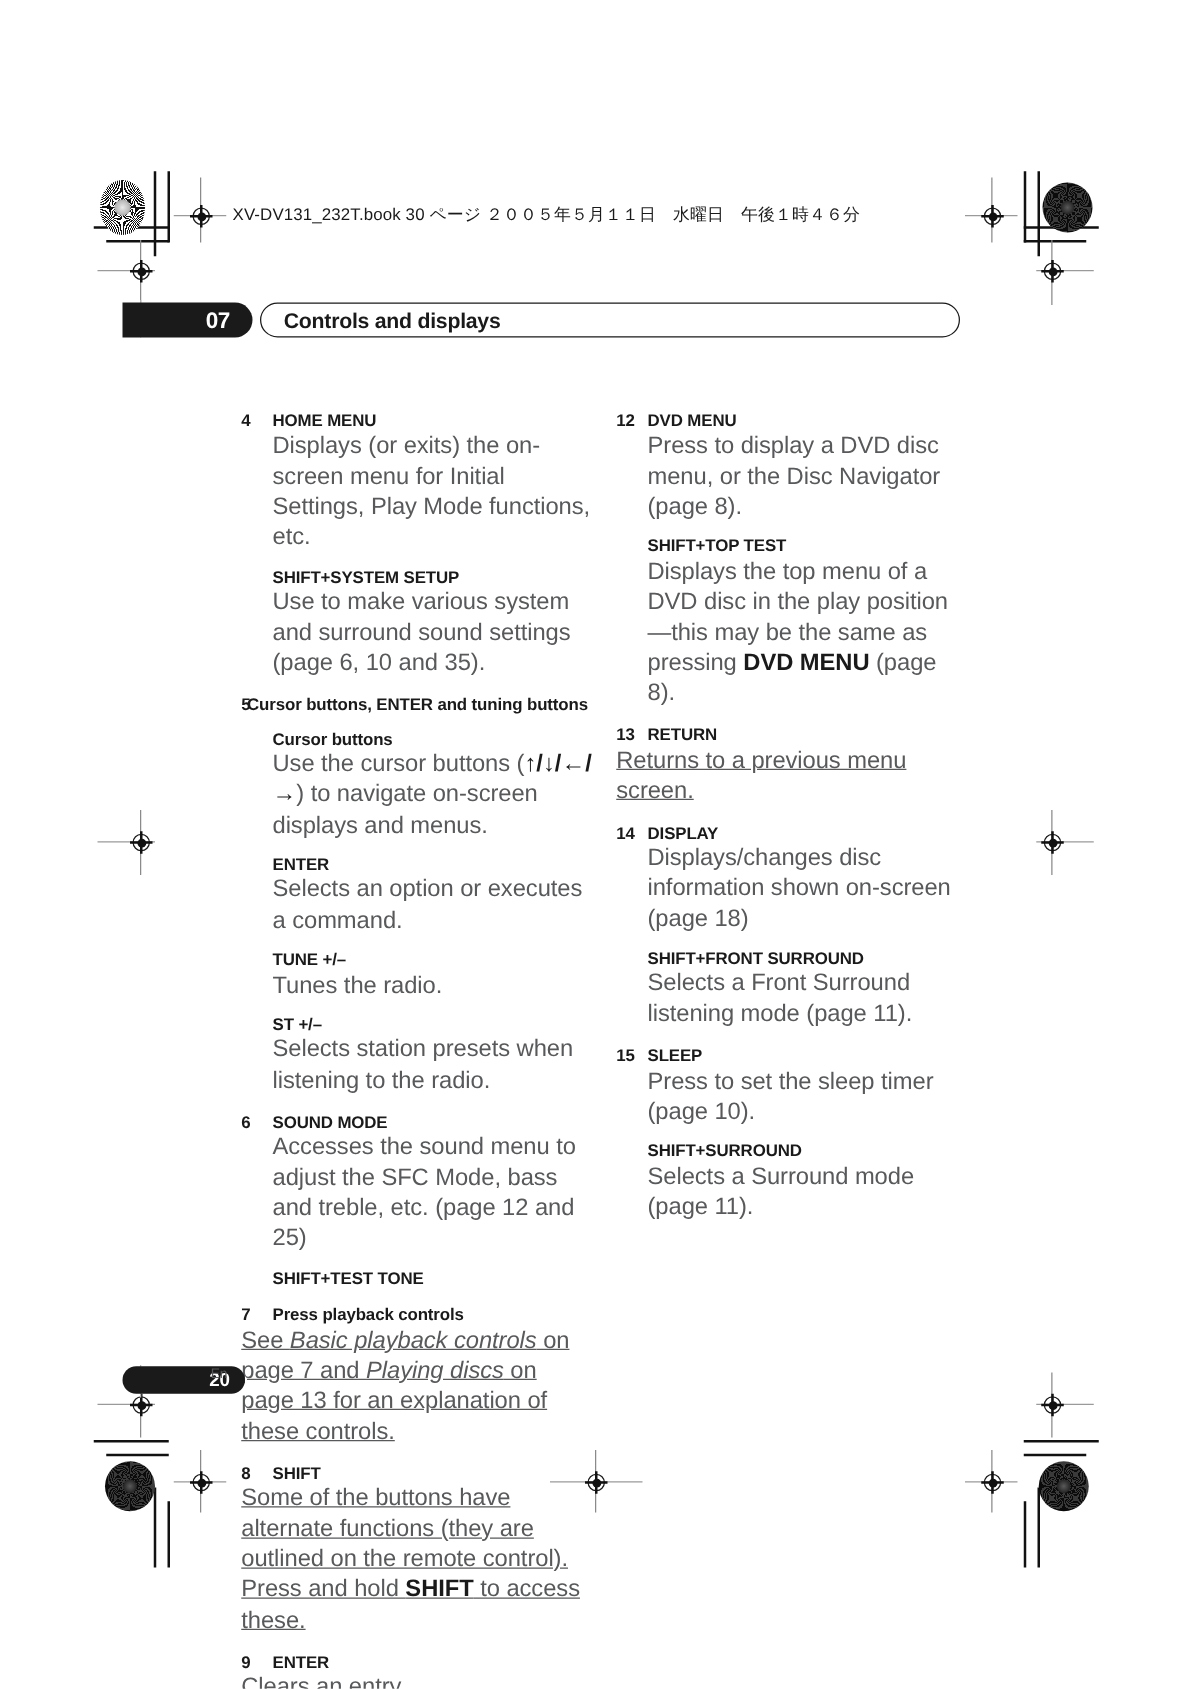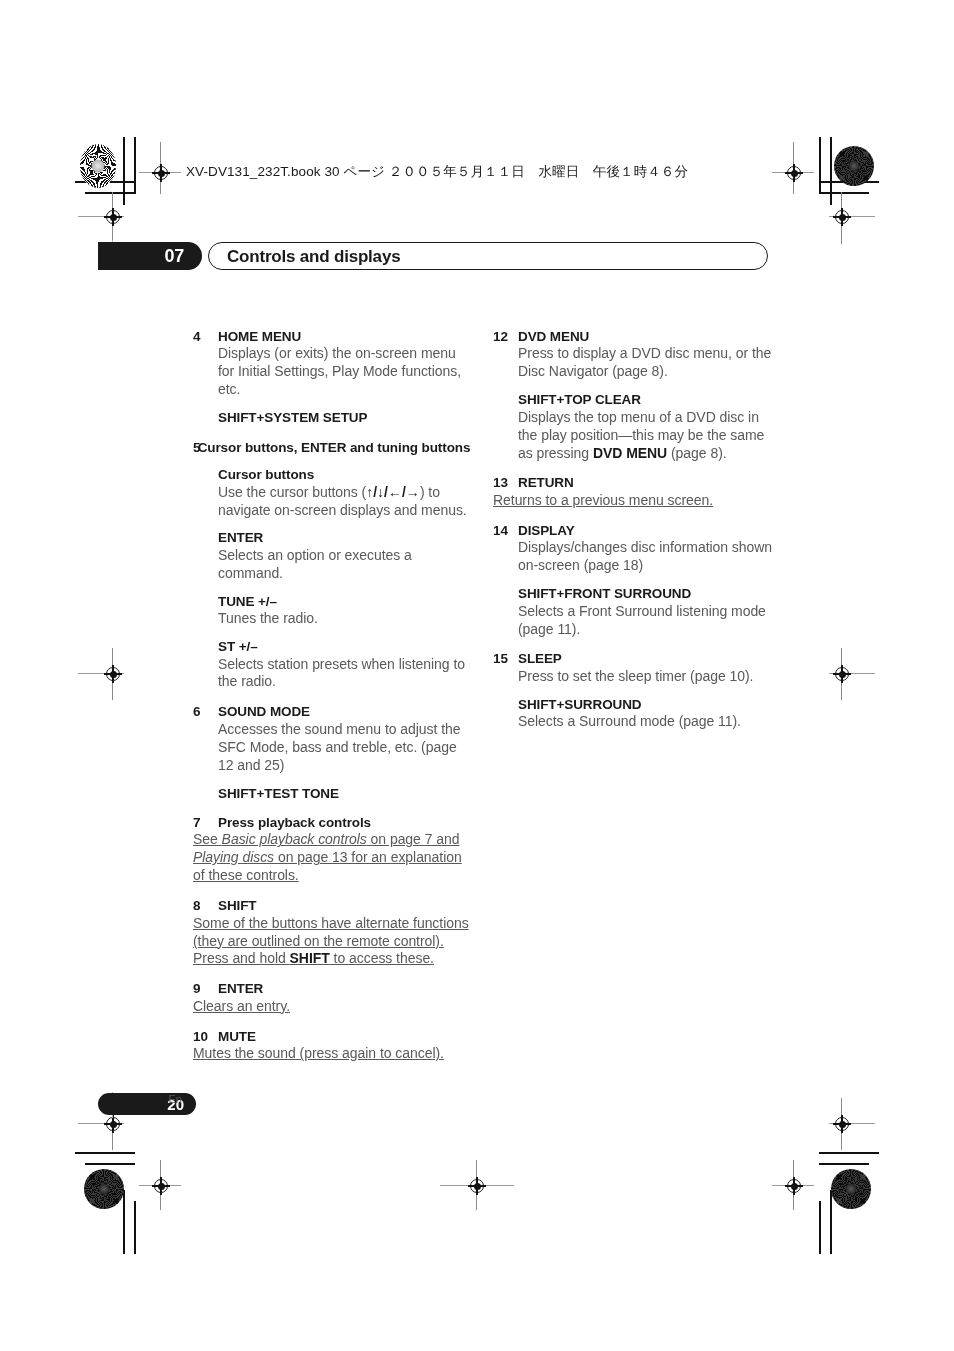--- a/index.html
+++ b/index.html
@@ -187,21 +187,21 @@
     font-weight: bold;
     font-size: 13.5px;
     color: #1a1a1a;
     line-height: 1.22;
     letter-spacing: -0.1px;
     margin-left: 25px;
   }
 
   
   .desc {
-    font-size: 14px;
+    font-size: 19px;
     color: #58595b;
     line-height: 1.28;
     margin-left: 25px;
     letter-spacing: -0.05px;
   }
   
   .desc.flush { margin-left: 0; text-decoration: underline; }
 
   .desc b, .desc strong {
     color: #1a1a1a;
@@ -400,20 +400,21 @@
   <div class="col col-left">
 
     <div class="entry">
       <div class="num-head">
         <span class="num">4</span>
         <span class="lbl">HOME MENU</span>
       </div>
       <div class="desc">Displays (or exits) the on-screen menu for Initial Settings, Play Mode functions, etc.</div>
       <div class="gap-sm"></div>
       <div class="sub-head">SHIFT+SYSTEM SETUP</div>
+      <div class="desc">Use to make various system and surround sound settings (page 6, 10 and 35).</div>
     </div>
 
     <div class="gap-md"></div>
 
     <div class="entry">
       <div class="num-head">
         <span class="num">5</span>
         <span class="lbl" style="margin-left:-25px; padding-left:25px; text-indent:-25px;text-align:center;">Cursor buttons, ENTER and tuning buttons</span>
       </div>
 
@@ -499,21 +500,21 @@
 
   <div class="col col-right">
 
     <div class="entry">
       <div class="num-head">
         <span class="num">12</span>
         <span class="lbl">DVD MENU</span>
       </div>
       <div class="desc">Press to display a DVD disc menu, or the Disc Navigator (page 8).</div>
       <div class="gap-sm"></div>
-      <div class="sub-head">SHIFT+TOP CLEAR</div>
+      <div class="sub-head">SHIFT+TOP TEST</div>
       <div class="desc"><span>Displays the top menu of a DVD disc in the play position—this may be the same as pressing </span><b>DVD MENU</b><span> (page 8).</span></div>
     </div>
 
     <div class="gap-md"></div>
 
     <div class="entry">
       <div class="num-head">
         <span class="num">13</span>
         <span class="lbl">RETURN</span>
       </div>

